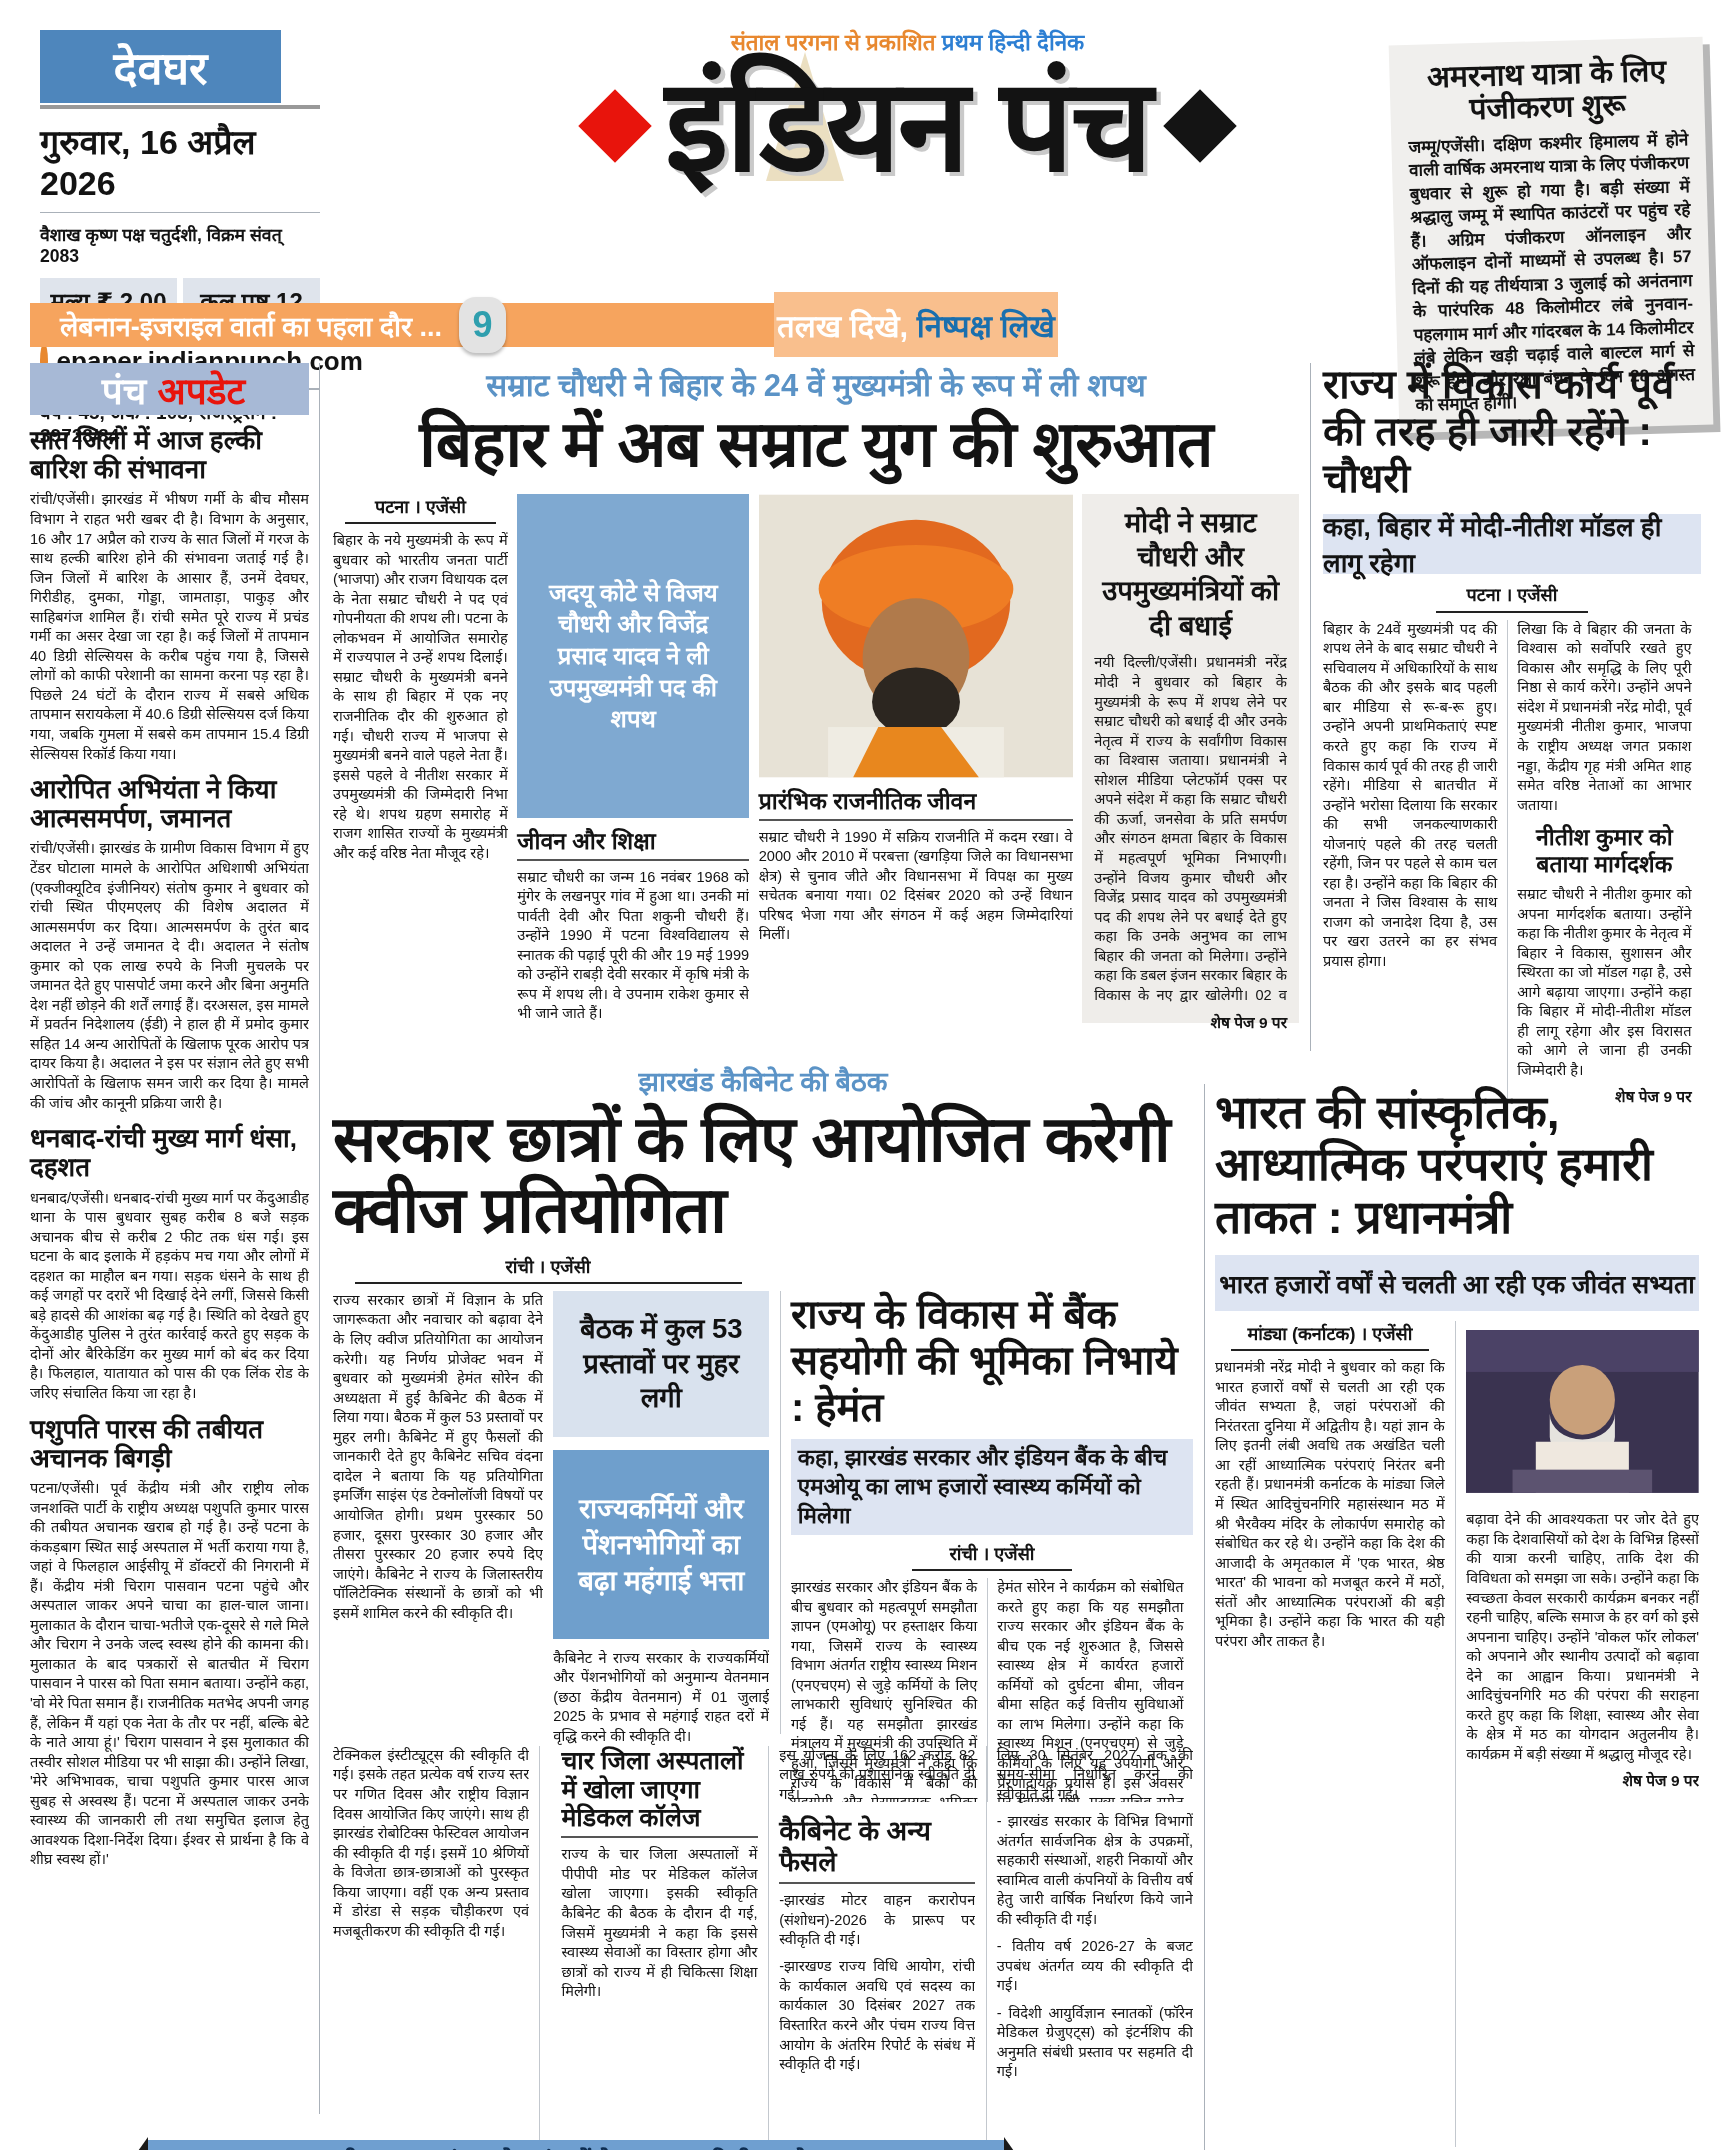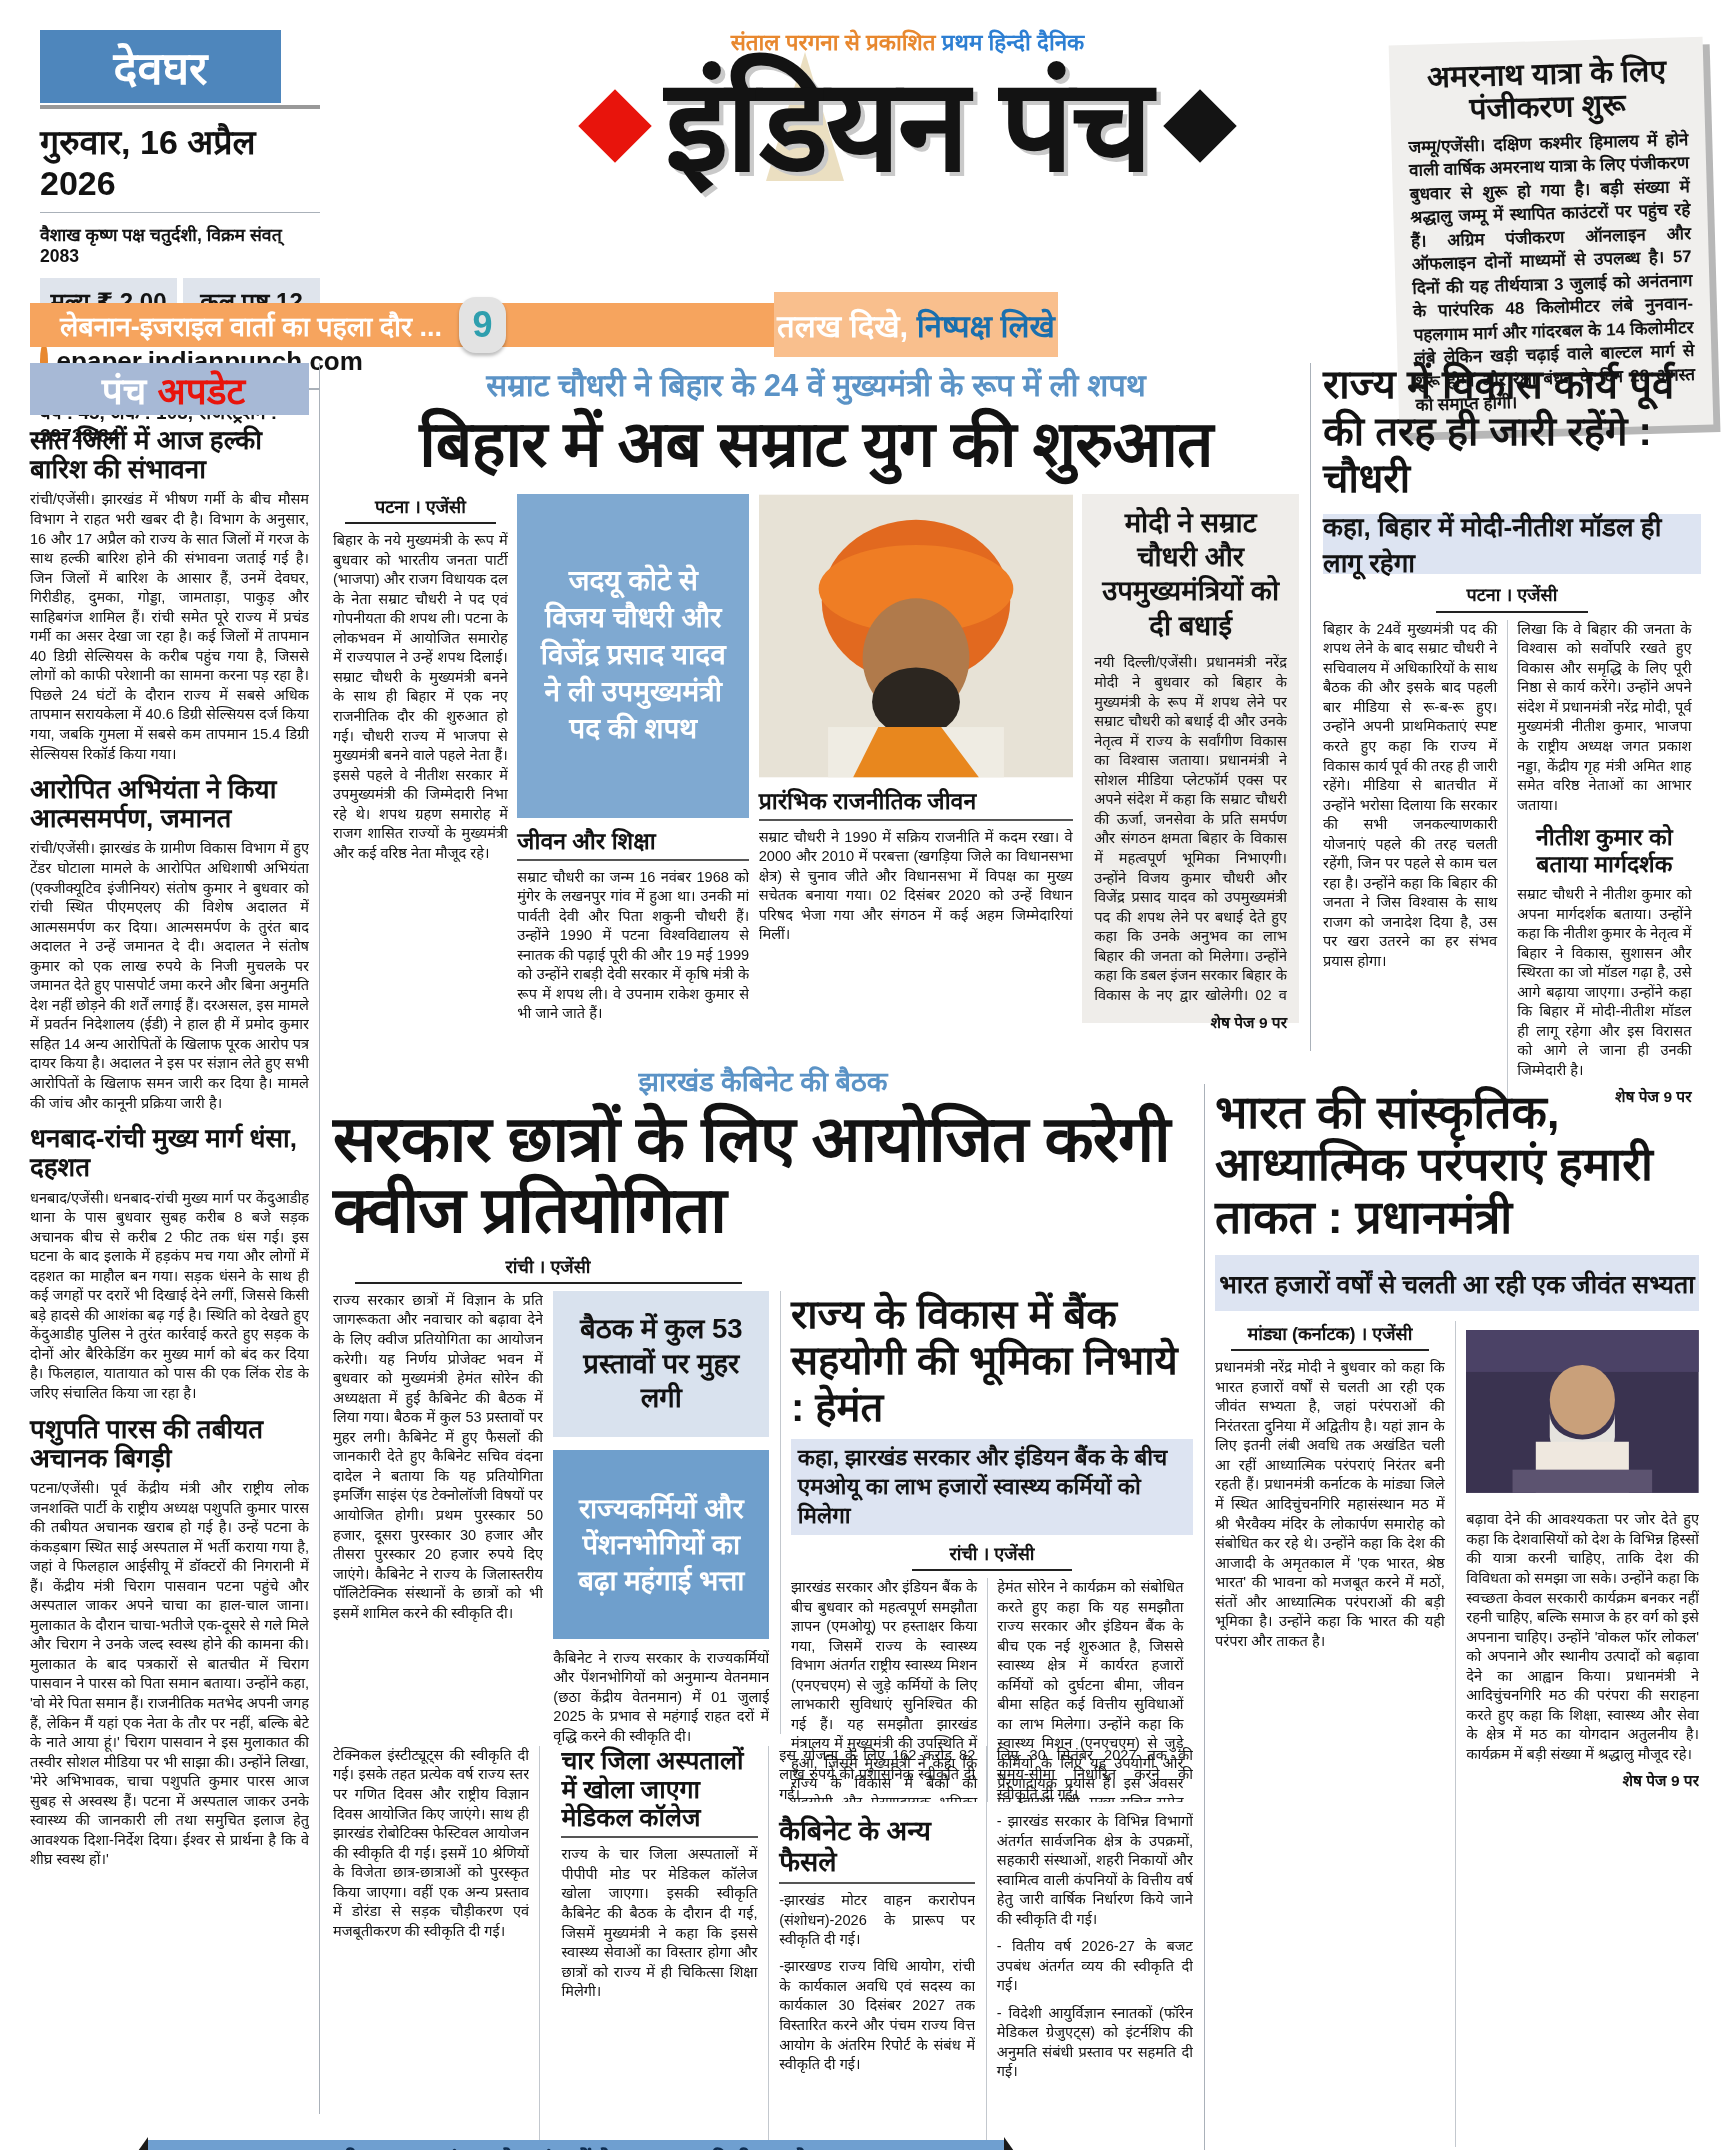--- a/index.html
+++ b/index.html
@@ -119,21 +119,21 @@
   <div class="abs" style="left:333px;top:363px;width:966px;">
     <div class="c kicker" style="font-size:31px;">सम्राट चौधरी ने बिहार के 24 वें मुख्यमंत्री के रूप में ली शपथ</div>
     <div class="c b" style="font-size:64px;line-height:1.05;margin-top:6px;letter-spacing:-0.9px;">बिहार में अब सम्राट युग की शुरुआत</div>
     <div style="display:flex;gap:9.5px;margin-top:15.5px;height:529px;">
       <div style="width:175px;" class="hide">
         <div class="dl c">पटना । एजेंसी</div>
         <div class="dl-rule"></div>
         <div class="bt j">बिहार के नये मुख्यमंत्री के रूप में बुधवार को भारतीय जनता पार्टी (भाजपा) और राजग विधायक दल के नेता सम्राट चौधरी ने पद एवं गोपनीयता की शपथ ली। पटना के लोकभवन में आयोजित समारोह में राज्यपाल ने उन्हें शपथ दिलाई। सम्राट चौधरी के मुख्यमंत्री बनने के साथ ही बिहार में एक नए राजनीतिक दौर की शुरुआत हो गई। चौधरी राज्य में भाजपा से मुख्यमंत्री बनने वाले पहले नेता हैं। इससे पहले वे नीतीश सरकार में उपमुख्यमंत्री की जिम्मेदारी निभा रहे थे। शपथ ग्रहण समारोह में राजग शासित राज्यों के मुख्यमंत्री और कई वरिष्ठ नेता मौजूद रहे।</div>
       </div>
       <div style="width:232px;">
-        <div class="boxblue" style="background:#7fa9d1;height:284px;font-size:28px;line-height:1.32;padding:20px;">जदयू कोटे से विजय चौधरी और विजेंद्र प्रसाद यादव ने ली उपमुख्यमंत्री पद की शपथ</div>
+        <div class="boxblue" style="background:#7fa9d1;height:284px;font-size:24px;line-height:1.32;padding:20px;">जदयू कोटे से विजय चौधरी और विजेंद्र प्रसाद यादव ने ली उपमुख्यमंत्री पद की शपथ</div>
         <div class="subhead2" style="margin-top:10.3px;">जीवन और शिक्षा</div>
         <div class="bt j hide" style="max-height:163px;">सम्राट चौधरी का जन्म 16 नवंबर 1968 को मुंगेर के लखनपुर गांव में हुआ था। उनकी मां पार्वती देवी और पिता शकुनी चौधरी हैं। उन्होंने 1990 में पटना विश्वविद्यालय से स्नातक की पढ़ाई पूरी की और 19 मई 1999 को उन्होंने राबड़ी देवी सरकार में कृषि मंत्री के रूप में शपथ ली। वे उपनाम राकेश कुमार से भी जाने जाते हैं।</div>
       </div>
       <div style="width:314px;">
         <svg viewBox="0 0 100 90" style="width:314px;height:284px;display:block;">
           <rect width="100" height="90" fill="#e7e2d6"></rect>
           <ellipse cx="50" cy="34" rx="30" ry="26" fill="#e2691f"></ellipse>
           <ellipse cx="50" cy="30" rx="31" ry="14" fill="#ef7d24"></ellipse>
           <ellipse cx="50" cy="52" rx="17" ry="19" fill="#b07a4b"></ellipse>
           <ellipse cx="50" cy="66" rx="14" ry="11" fill="#2c2620"></ellipse>

